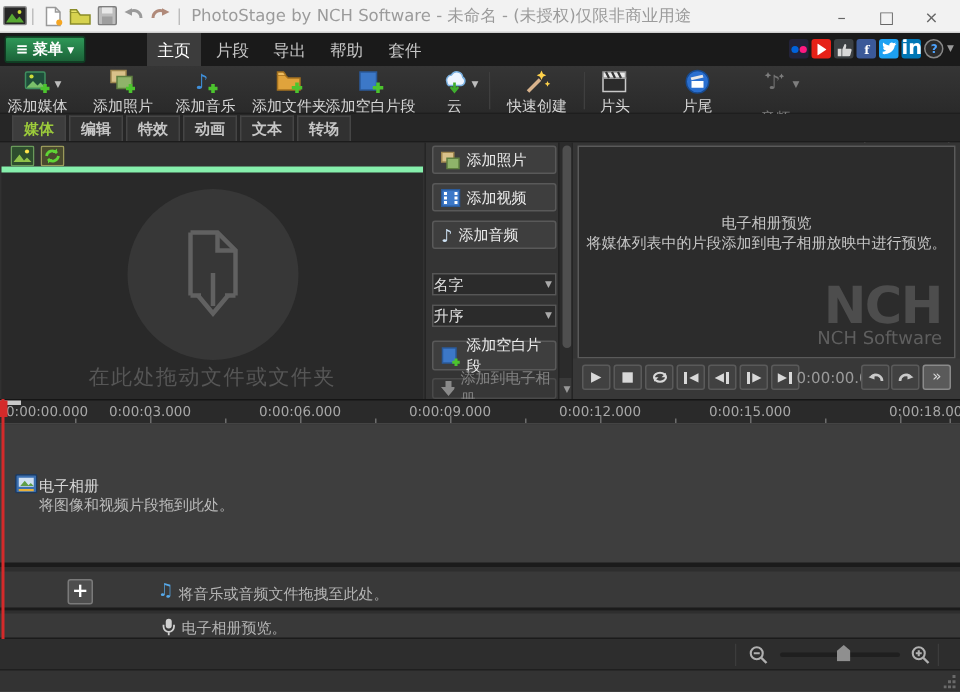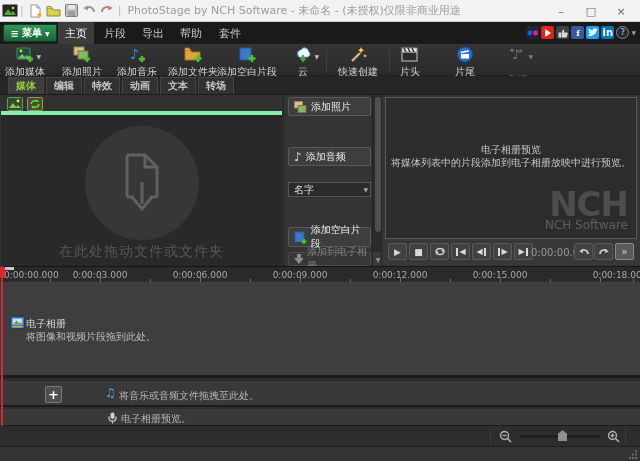--- a/index.html
+++ b/index.html
@@ -18,21 +18,21 @@
   .win-btn{width:30px;height:22px;display:flex;align-items:center;justify-content:center;
            color:#666;font-size:11px;cursor:default;}
 
   
   .menubar{position:absolute;left:0;top:22px;width:640px;height:22px;background:#1a1a1a;}
   .menu-btn{position:absolute;left:3px;top:2px;width:54px;height:18px;border-radius:2px;
             background:linear-gradient(#2f9958,#1b6238);border:1px solid #0e3d22;
             color:#fff;font-size:10px;font-weight:bold;display:flex;align-items:center;
             justify-content:center;gap:3px;}
   .mtab{position:absolute;top:0;height:22px;display:flex;align-items:center;justify-content:center;
-        font-size:11px;color:#c8c8c8;}
+        font-size:11px;color:#c8c8c8;margin-left:40px;}
   .mtab.active{background:#3c3c3c;color:#fff;}
   .socials{position:absolute;right:4px;top:4px;display:flex;gap:2px;align-items:center;}
   .soc{width:13px;height:13px;border-radius:2px;display:flex;align-items:center;justify-content:center;
        font-size:8px;font-weight:bold;color:#fff;overflow:hidden;}
 
   
   .toolbar{position:absolute;left:0;top:44px;width:640px;height:32px;
            background:linear-gradient(#353535,#2a2a2a);border-bottom:1px solid #1e1e1e;}
   .tbtn{position:absolute;top:1px;height:30px;display:flex;flex-direction:column;
         align-items:center;justify-content:space-between;padding:1px 0 2px 0;}
@@ -64,21 +64,21 @@
 
   .media-actions{position:absolute;left:283px;top:95px;width:98px;height:171px;background:#343434;
                  border-left:1px solid #252525;}
   .ma-btn{position:absolute;left:4px;width:83px;height:19px;background:#3e3e3e;
           border:1px solid #595959;border-radius:2px;color:#ececec;font-size:10px;
           display:flex;align-items:center;gap:4px;padding-left:5px;}
   .ma-btn.disabled{color:#828282;border-color:#4a4a4a;background:#373737;}
   .ma-label{position:absolute;left:4px;top:170px;font-size:10px;color:#dcdcdc;}
   .ma-select{position:absolute;left:4px;width:83px;height:15px;background:#2b2b2b;
              border:1px solid #565656;color:#e0e0e0;font-size:10px;display:flex;
-             align-items:center;padding-left:5px;}
+             align-items:center;}
   .ma-select .arr{position:absolute;right:2px;font-size:6px;color:#aaa;}
   .mscroll{position:absolute;left:88px;top:0;width:10px;height:171px;background:#2b2b2b;
            border-left:1px solid #232323;}
   .mthumb{position:absolute;left:1.5px;top:2px;width:6px;height:135px;background:#4f4f4f;border-radius:3px;}
   .msbtn{position:absolute;left:0;top:157px;width:10px;height:14px;background:#3a3a3a;
          color:#999;font-size:6px;display:flex;align-items:center;justify-content:center;}
 
   .preview-panel{position:absolute;left:381px;top:95px;width:259px;height:171px;background:#343434;
                  border-left:1px solid #252525;}
   .preview-screen{position:absolute;left:3px;top:2px;width:252px;height:142px;background:#2c2c2c;
@@ -226,21 +226,21 @@
             <rect x="0.5" y="4.5" width="2.5" height="5" fill="#d8d8d8"></rect>
             <path d="M3.5 5 L5 1.5 q1.2 -.5 1.2 1 L5.8 4.5 H9 q1 0 0.7 1.2 l-0.8 3 q-.2 .8 -1 .8 H3.5 Z" fill="#d8d8d8"></path>
           </svg>
       </span>
       <span class="soc" style="background:#3b5998;font-family:'DejaVu Serif',serif;">f</span>
       <span class="soc" style="background:#1da1f2;">
         <svg width="10" height="9">
             <path d="M0.5 8 C3 8.5 8 7 8.5 2.5 L9.8 1.2 L8.6 1.5 L9.2 0.3 L7.8 0.9 C6.5 -0.5 4.5 0.6 4.9 2.3 C3 2.2 1.6 1.2 0.8 0.4 C0.2 2 0.8 3.2 1.8 3.9 L0.7 3.7 C0.8 4.9 1.7 5.6 2.8 5.9 C2 6.4 1.2 6.5 0.5 6.4 Z" fill="#fff"></path>
           </svg>
       </span>
-      <span class="soc" style="background:#0077b5;font-size:10px;">in</span>
+      <span class="soc" style="background:#0077b5;font-size:13px;">in</span>
       <span class="soc" style="background:#2a2a2a;border:1px solid #888;border-radius:50%;color:#4da3ff;">?</span>
       <span style="font-size:6px;color:#999;">▼</span>
     </div>
   </div>
 
   <div class="toolbar">
     <div class="tbtn" style="left:0;width:50px;">
       <span style="position:relative;">
         <svg width="18" height="17">
             <rect x="1" y="2" width="13" height="11" rx="1" fill="#1f4d3a" stroke="#3f8f5f"></rect>
@@ -400,27 +400,43 @@
   </div>
 
   <div class="media-actions">
     <div class="ma-btn" style="top:2px;">
       <svg width="13" height="12">
           <rect x="0.5" y="0.5" width="8" height="6.5" fill="#d9c18a" stroke="#a08850"></rect>
           <rect x="4" y="4.5" width="8" height="7" fill="#8fb36a" stroke="#5f7f40"></rect>
         </svg>
       <span>添加照片</span>
     </div>
+    <div class="ma-btn" style="top:27px;">
+      <svg width="13" height="12">
+          <rect x="0.5" y="0.5" width="12" height="11" fill="#3c78c8" stroke="#2a5a9a"></rect>
+          <rect x="2" y="2" width="2" height="2" fill="#fff"></rect>
+          <rect x="2" y="5" width="2" height="2" fill="#fff"></rect>
+          <rect x="2" y="8" width="2" height="2" fill="#fff"></rect>
+          <rect x="9" y="2" width="2" height="2" fill="#fff"></rect>
+          <rect x="9" y="5" width="2" height="2" fill="#fff"></rect>
+          <rect x="9" y="8" width="2" height="2" fill="#fff"></rect>
+        </svg>
+      <span>添加视频</span>
+    </div>
     <div class="ma-btn" style="top:52px;">
       <span style="color:#cfe3f5;font-size:12px;line-height:12px;">♪</span>
       <span>添加音频</span>
     </div>
     <div class="ma-label">媒体排序:</div>
     <div class="ma-select" style="top:87px;">
       <span>名字</span>
+      <span class="arr">▼</span>
+    </div>
+    <div class="ma-select" style="top:108px;">
+      <span>升序</span>
       <span class="arr">▼</span>
     </div>
     <div class="ma-btn" style="top:132px;height:20px;">
       <svg width="13" height="13">
           <rect x="1" y="1" width="9" height="10" fill="#3c78c8" stroke="#2a5a9a"></rect>
           <path d="M10 8 v5 M7.5 10.5 h5" stroke="#4cc42e" stroke-width="2"></path>
         </svg>
       <span>添加空白片段</span>
     </div>
     <div class="ma-btn disabled" style="top:157px;height:14px;">

